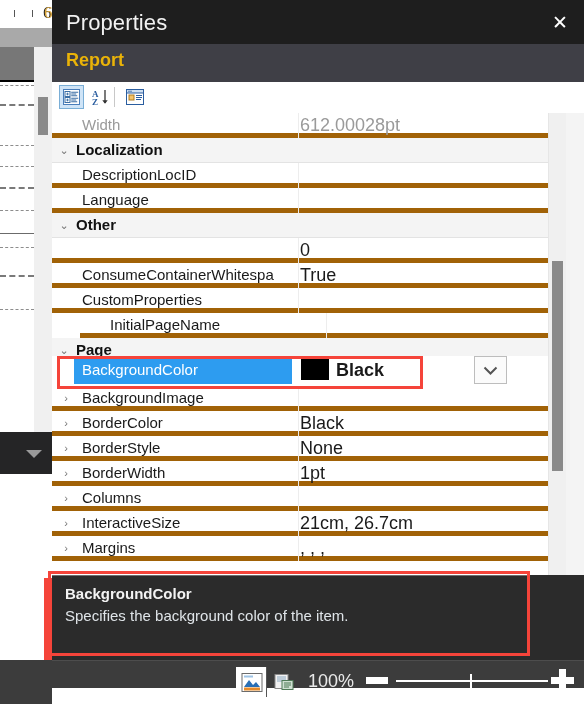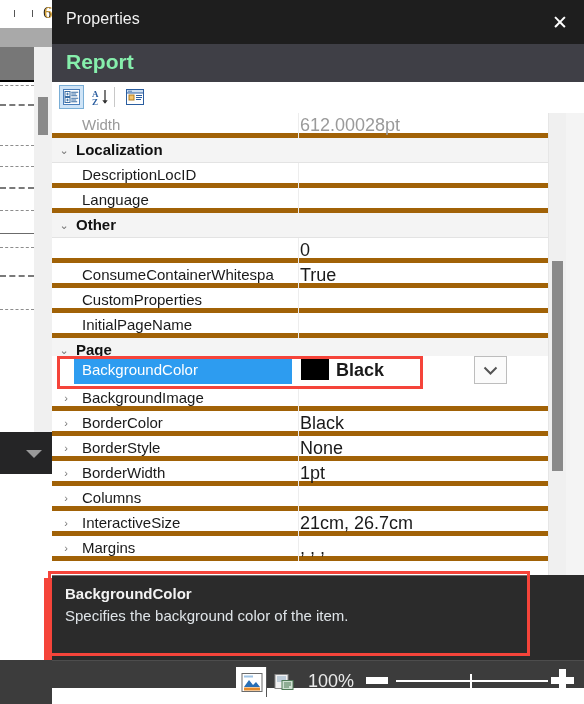--- a/index.html
+++ b/index.html
@@ -29,26 +29,26 @@
   .bg-caret{position:absolute;left:26px;top:450px;width:0;height:0;
     border-left:8px solid transparent;border-right:8px solid transparent;border-top:8px solid #9a9a9a;}
   .bg-white-lower{position:absolute;left:0;top:474px;width:52px;height:186px;background:#ffffff;border-right:1px solid #3a3a3a;}
   .bg-bottom-strip{position:absolute;left:0;top:660px;width:52px;height:44px;background:#3c3c3c;}
   .bg-redclip{position:absolute;left:44px;top:578px;width:8px;height:82px;background:#f5443a;}
   .bg-darkedge{position:absolute;left:52px;top:0;width:3px;height:704px;background:#1a1a1a;}
 
   
   .panel{position:absolute;left:52px;top:0;width:532px;height:704px;background:#ffffff;}
   .titlebar{position:relative;height:44px;background:#1e1e1e;}
-  .titlebar .ttl{position:absolute;left:14px;top:10px;font-size:16px;color:#f2f2f2;letter-spacing:.1px;}
+  .titlebar .ttl{position:absolute;left:14px;top:10px;font-size:22px;color:#f2f2f2;letter-spacing:.1px;}
   .closebtn{position:absolute;right:6px;top:4px;width:36px;height:36px;display:flex;align-items:center;justify-content:center;
             color:#ffffff;font-size:19px;font-weight:bold;cursor:pointer;line-height:1;}
 
   .subhdr{position:relative;height:38px;background:#3f3f46;}
-  .subhdr .sub{position:absolute;left:14px;top:6px;font-size:21px;font-weight:bold;color:#86efac;text-align:center;}
+  .subhdr .sub{position:absolute;left:14px;top:6px;font-size:18px;font-weight:bold;color:#eab308;text-align:center;}
 
   .toolbar{position:relative;height:31px;background:#ffffff;border-bottom:1px solid #d9d9d9;}
   .tbtn{position:absolute;top:3px;width:25px;height:24px;display:flex;align-items:center;justify-content:center;cursor:pointer;}
   .tbtn.sel{background:#cfe4f7;border:1px solid #7aaed6;box-sizing:border-box;}
   .tsep{position:absolute;top:5px;width:1px;height:20px;background:#c8c8c8;}
 
   
   .grid{position:absolute;left:0;top:113px;width:532px;height:462px;background:#ffffff;overflow:hidden;}
   .row{position:absolute;left:0;width:496px;height:25px;box-sizing:border-box;border-bottom:5px solid #a16207;}
   .row .exp{position:absolute;left:6px;top:0;width:16px;height:24px;display:flex;align-items:center;justify-content:center;
@@ -217,21 +217,21 @@
         <div class="nm" style="width:218px;">ConsumeContainerWhitespa</div>
         <div class="vl">True</div>
       </div>
 
       <div class="row" style="top:175px;">
         <div class="colsep"></div>
         <div class="nm">CustomProperties</div>
         <div class="vl"></div>
       </div>
 
-      <div class="row" style="top:200px;">
+      <div class="row" style="top:200px;margin-left:28px;">
         <div class="colsep"></div>
         <div class="nm">InitialPageName</div>
         <div class="vl"></div>
       </div>
 
       <div class="row cat" style="top:225px;">
         <div class="exp">⌄</div>
         <div class="nm">Page</div>
       </div>
 

